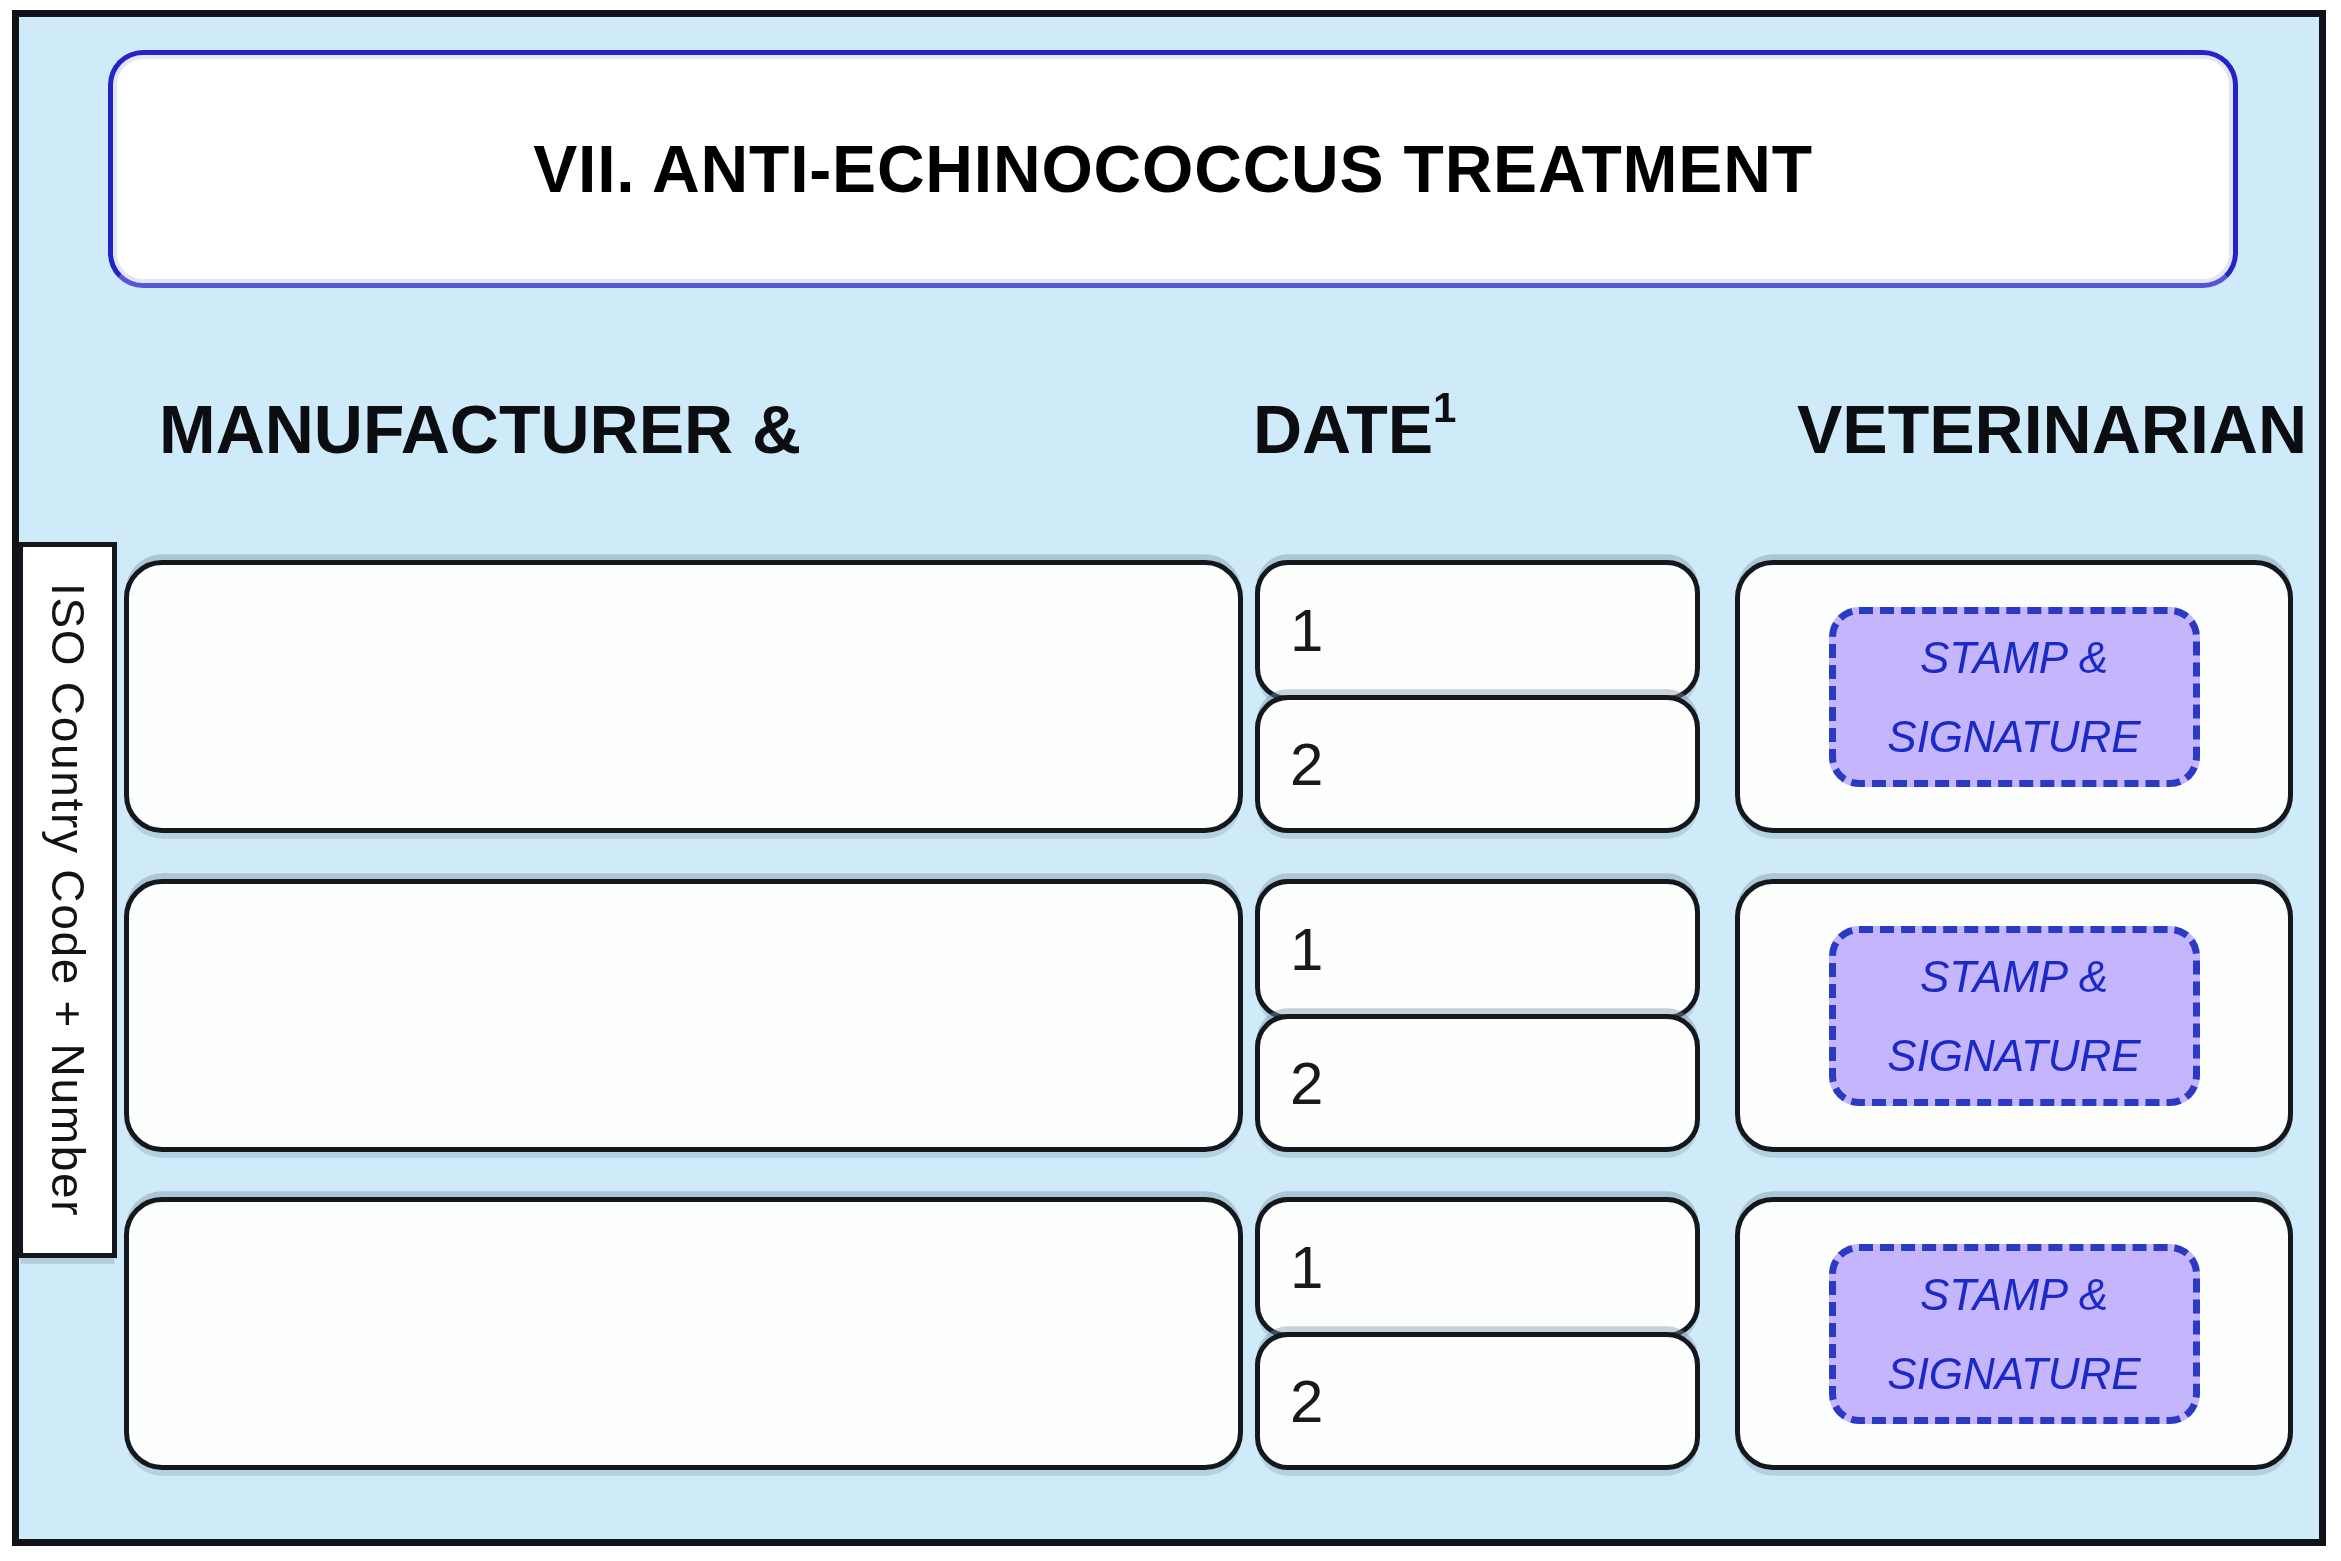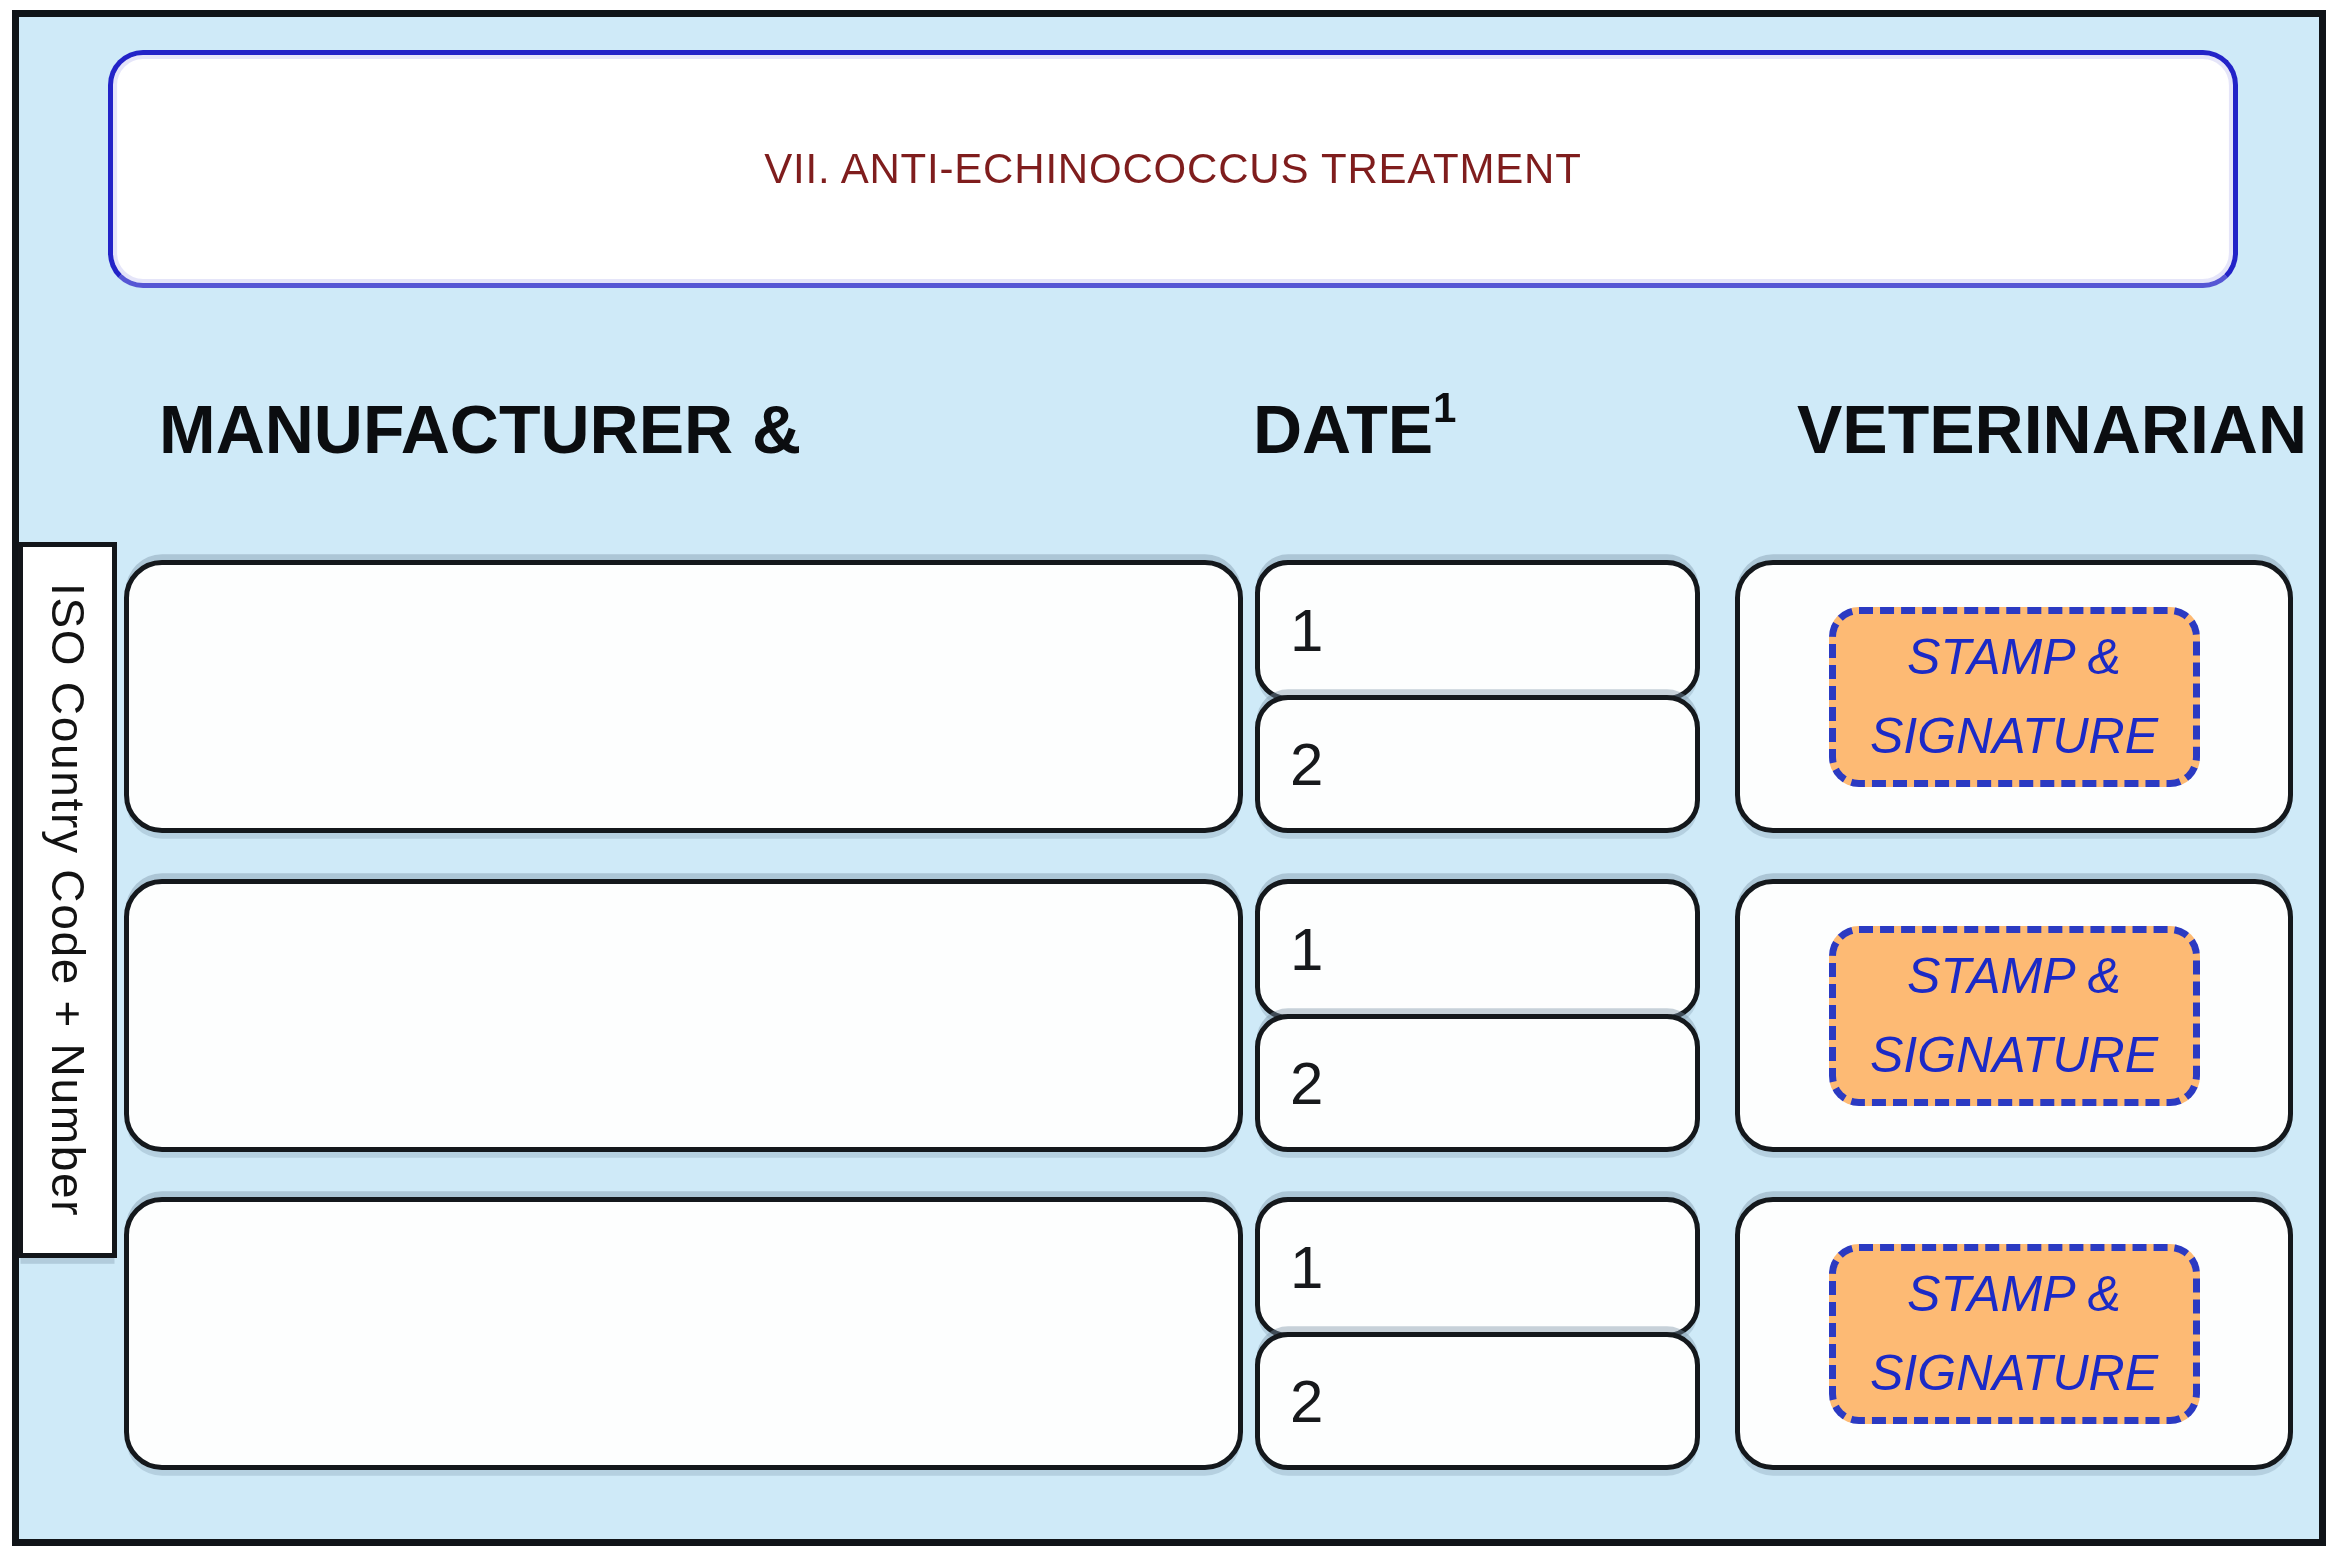--- a/index.html
+++ b/index.html
@@ -13,21 +13,21 @@
   }
   
   .title-box{
     position:absolute;left:108px;top:50px;width:2130px;height:238px;
     background:#ffffff;border:5px solid #2323c8;border-bottom-color:#5656d4;
     border-radius:35px;box-sizing:border-box;
     box-shadow:inset 0 0 0 4.1px rgba(170,170,235,0.30);
     display:flex;align-items:center;justify-content:center;
   }
   .title-text{
-    color:#7f1d1d;font-weight:normal;font-size:42px;letter-spacing:0.8px;
+    color:#000000;font-weight:bold;font-size:66px;letter-spacing:0.8px;
   }
   
   .col-header{
     position:absolute;top:387px;color:#0b0d10;font-weight:bold;
     font-size:68px;line-height:85px;white-space:nowrap;
   }
   .h-manuf{left:159px;width:629px;text-align:left;}
   .h-date{left:1253px;width:445px;text-align:left;}
   .h-vet{left:1773px;width:558px;text-align:center;}
   .col-header sup{font-size:0.62em;line-height:0;vertical-align:31px;}
@@ -54,23 +54,23 @@
   .date-box{left:1255px;width:445px;border-radius:33px;display:flex;align-items:center;}
   .date-1{top:0;height:141px;}
   .date-2{top:135px;height:138px;}
   .date-num{font-size:60px;color:#17191c;padding-left:30px;}
   .vet-box{
     left:1735px;top:0;width:558px;height:273px;border-radius:38px;
     display:flex;align-items:center;justify-content:center;
   }
   .stamp{
     width:371px;height:180px;box-sizing:border-box;
-    background:#fdba74;border:7.4px dashed #2b3ac2;border-radius:30px;
+    background:#c4b5fd;border:7.4px dashed #2b3ac2;border-radius:30px;
     display:flex;flex-direction:column;align-items:center;justify-content:center;
-    font-style:italic;color:#1b2ac6;font-size:50px;line-height:79px;
+    font-style:italic;color:#1b2ac6;font-size:44px;line-height:79px;
     white-space:nowrap;
   }
 </style>
 </head>
 <body>
 
 <div class="page">
 
   <div class="frame"></div>
 

